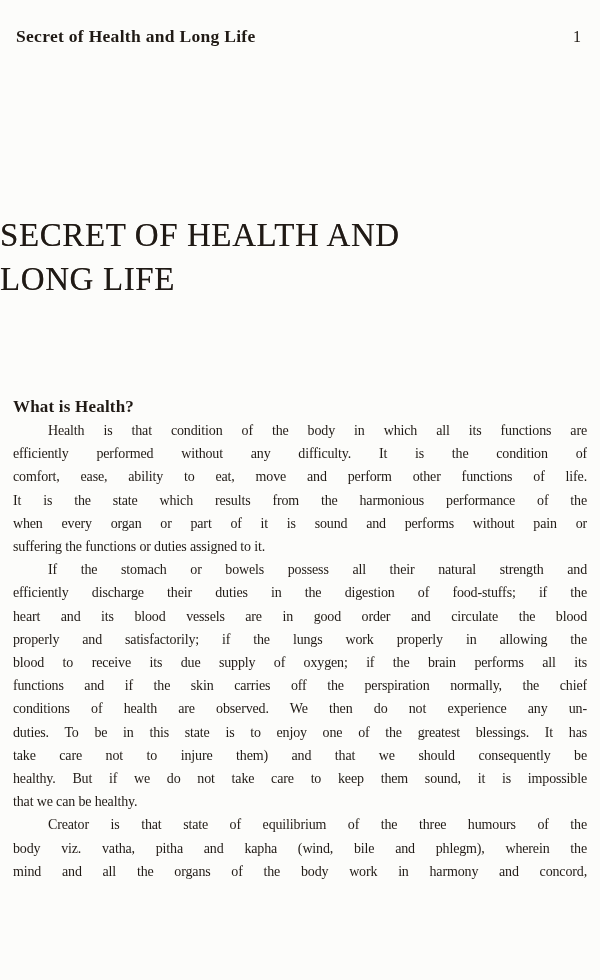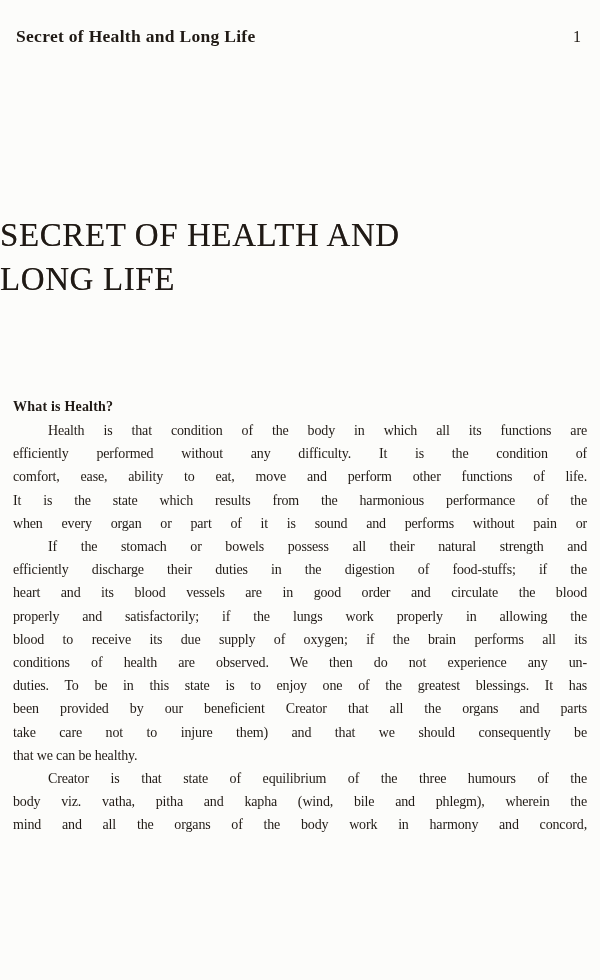--- a/index.html
+++ b/index.html
@@ -36,21 +36,21 @@
     line-height: 44px;
     font-weight: 400;
     letter-spacing: 0.6px;
     text-shadow: 0 0 0.6px rgba(32,26,21,0.65);
   }
   .text-col {
     padding: 0 13px;
   }
   .section-heading {
     margin-top: 94px;
-    font-size: 14px;
+    font-size: 17px;
     line-height: 24px;
     font-weight: 700;
     letter-spacing: 0.2px;
   }
   .ln {
     font-size: 14px;
     line-height: 23.2px;
     letter-spacing: -0.15px;
     text-align: justify;
     text-align-last: justify;
@@ -77,32 +77,34 @@
 
   <div class="text-col">
     <div class="section-heading">What is Health?</div>
 
     <div>
       <div class="ln ind">Health is that condition of the body in which all its functions are</div>
       <div class="ln">efficiently performed without any difficulty. It is the condition of</div>
       <div class="ln">comfort, ease, ability to eat, move and perform other functions of life.</div>
       <div class="ln">It is the state which results from the harmonious performance of the</div>
       <div class="ln">when every organ or part of it is sound and performs without pain or</div>
+      <div class="ln end">suffering the functions or duties assigned to it.</div>
     </div>
 
     <div>
       <div class="ln ind">If the stomach or bowels possess all their natural strength and</div>
       <div class="ln">efficiently discharge their duties in the digestion of food-stuffs; if the</div>
       <div class="ln">heart and its blood vessels are in good order and circulate the blood</div>
       <div class="ln">properly and satisfactorily; if the lungs work properly in allowing the</div>
       <div class="ln">blood to receive its due supply of oxygen; if the brain performs all its</div>
+      <div class="ln">functions and if the skin carries off the perspiration normally, the chief</div>
       <div class="ln">conditions of health are observed. We then do not experience any un-</div>
       <div class="ln">duties. To be in this state is to enjoy one of the greatest blessings. It has</div>
-      <div class="ln">been provided by our beneficient Creator that all the organs and parts</div>
       <div class="ln">take care not to injure them) and that we should consequently be</div>
+      <div class="ln">healthy. But if we do not take care to keep them sound, it is impossible</div>
       <div class="ln end">that we can be healthy.</div>
     </div>
 
     <div>
       <div class="ln ind">Creator is that state of equilibrium of the three humours of the</div>
       <div class="ln">body viz. vatha, pitha and kapha (wind, bile and phlegm), wherein the</div>
       <div class="ln">mind and all the organs of the body work in harmony and concord,</div>
     </div>
   </div>
 

